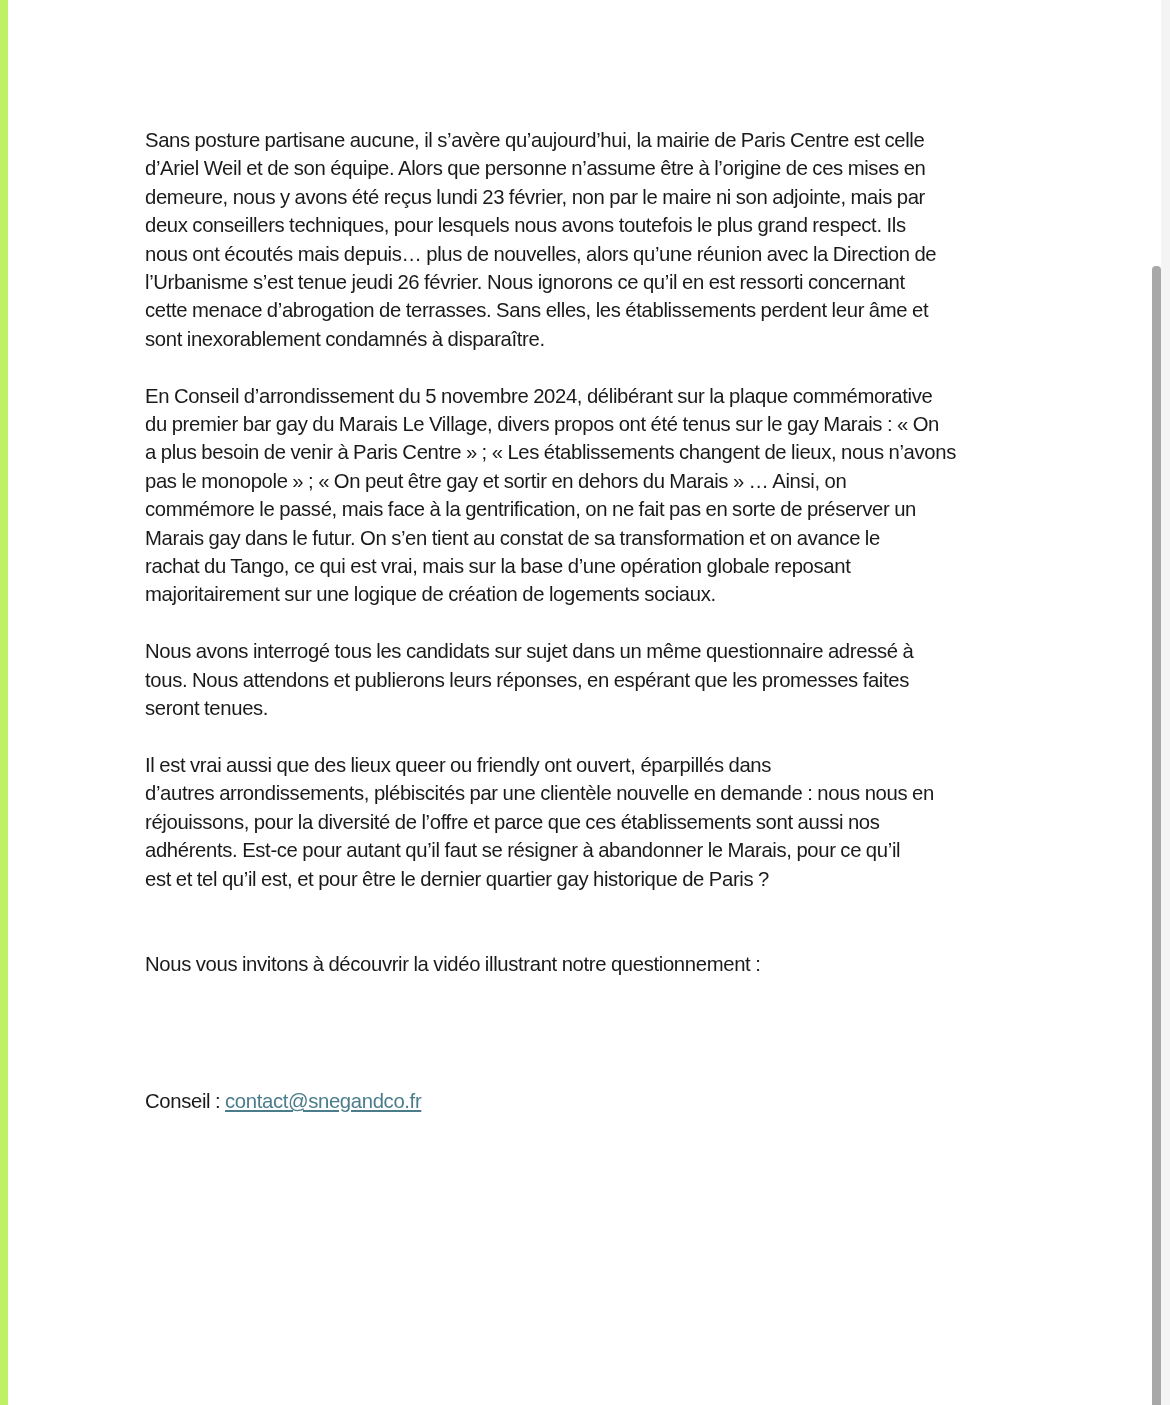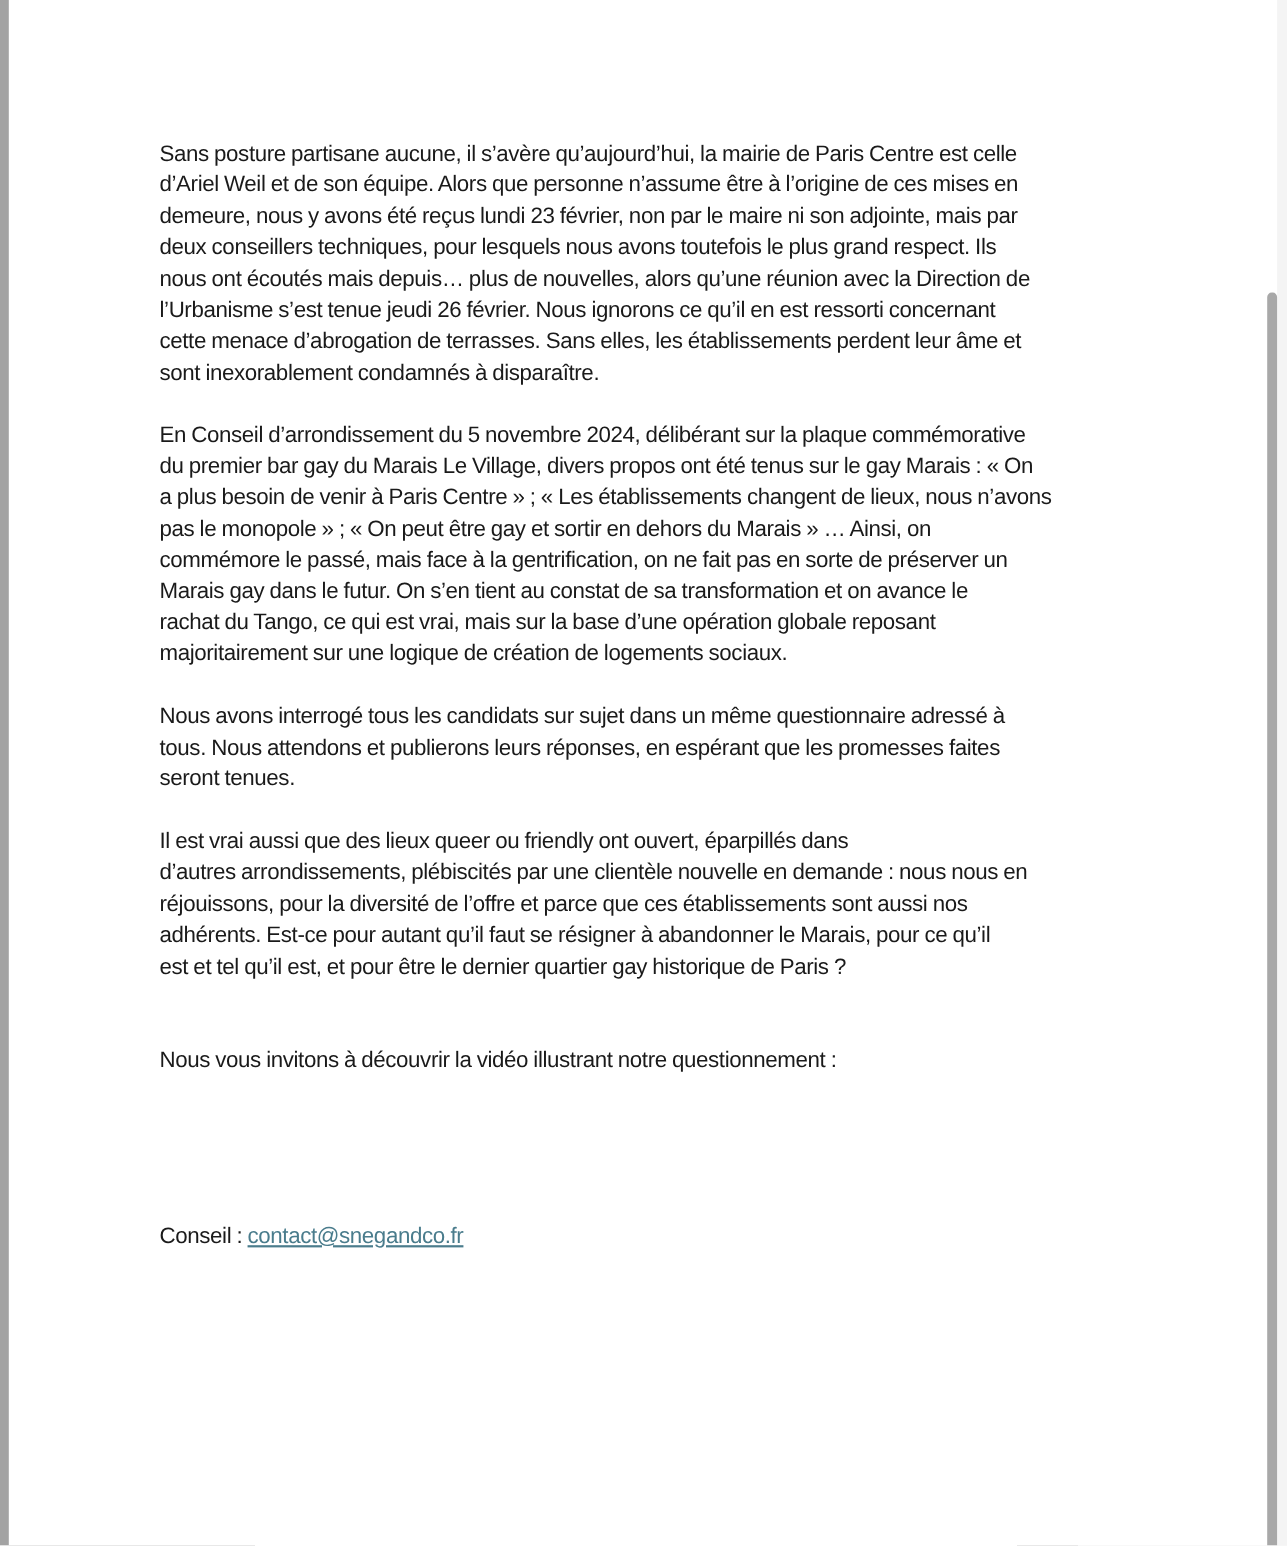--- a/index.html
+++ b/index.html
@@ -7,21 +7,21 @@
       padding: 0;
       width: 1170px;
       height: 1405px;
       overflow: hidden;
       background: #f4f4f4;
     }
     .viewer {
       position: relative;
       width: 980px;
       height: 1405px;
-      background: #a3a3a3;
+      background: #bef264;
     }
     .page {
       position: absolute;
       left: 8px;
       top: 0;
       width: 1153px;
       height: 1405px;
       background: #ffffff;
     }
     .content {
@@ -34,21 +34,21 @@
       line-height: 28.4px;
       color: #1a1a1a;
       letter-spacing: -0.35px;
       word-spacing: -0.5px;
     }
     .para {
       margin: 0 0 28.4px 0;
       white-space: pre-line;
     }
     .para.gap-lg {
-      margin-bottom: 75px;
+      margin-bottom: 52px;
     }
     a.doc-link {
       color: #4a7c8c;
       text-decoration: underline;
       text-underline-offset: 2px;
     }
     .scrollbar-track {
       position: absolute;
       left: 1152px;
       top: 0;

